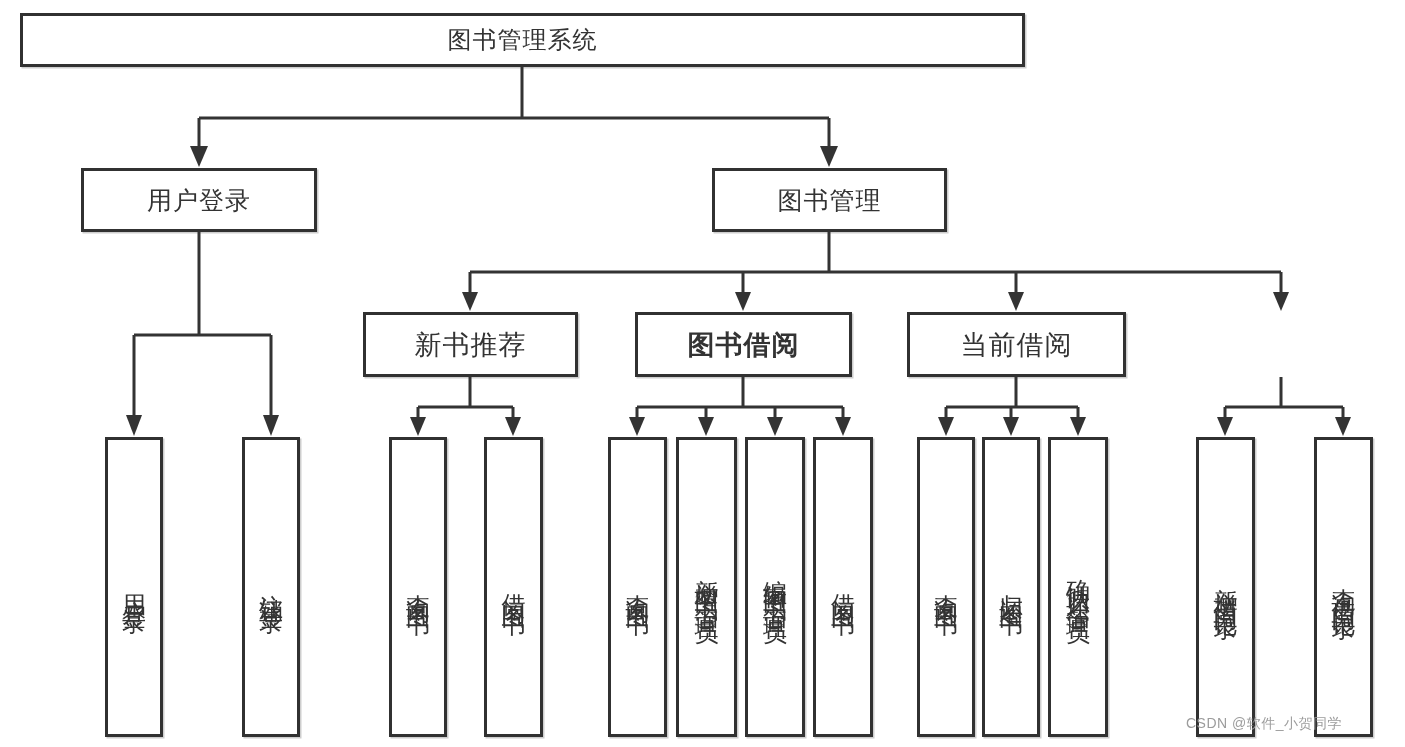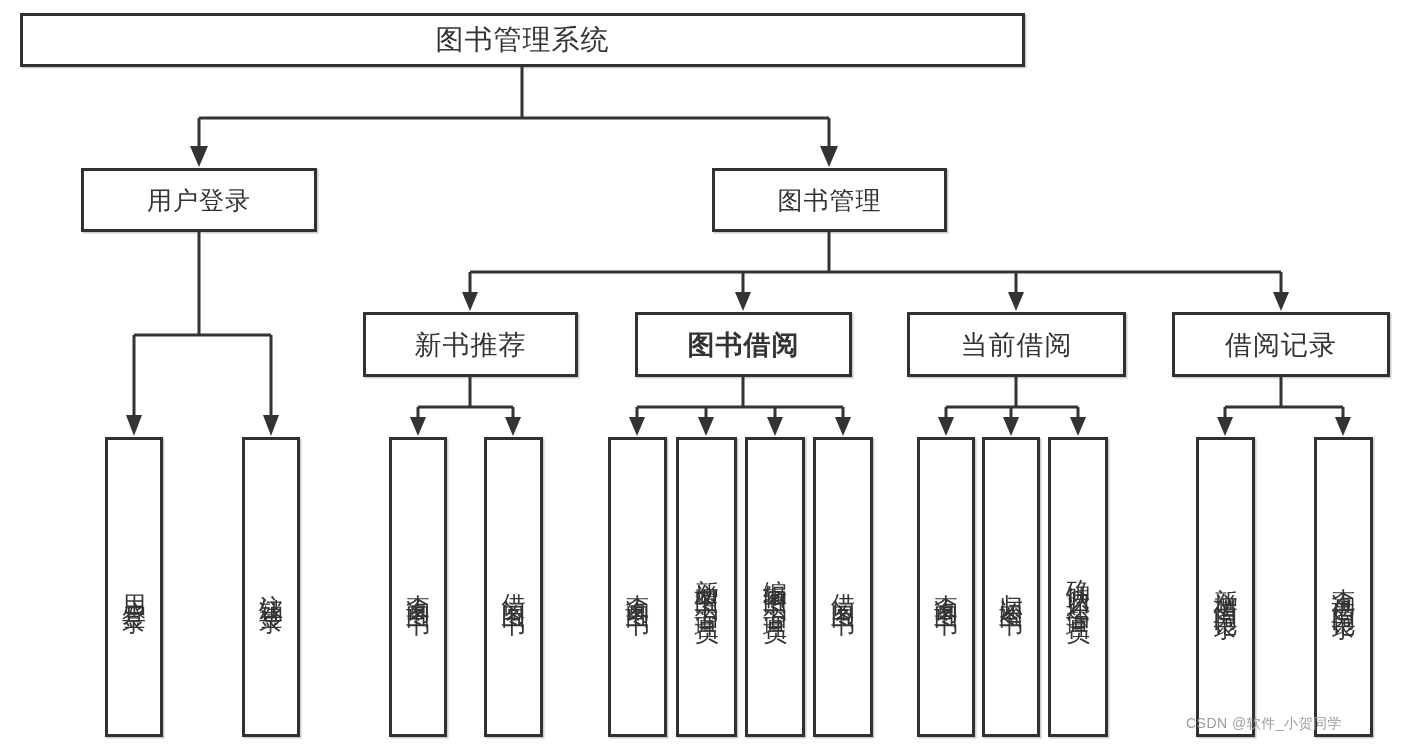--- a/index.html
+++ b/index.html
@@ -21,21 +21,21 @@
     background: #ffffff;
     border: 3px solid #313131;
     box-sizing: border-box;
     display: flex;
     align-items: center;
     justify-content: center;
     color: #333333;
     box-shadow: 1.5px 1.5px 0 rgba(60,60,60,0.25);
   }
   .hbox { letter-spacing: 1px; white-space: nowrap; }
-  .hbox.root  { font-size: 28px; }
+  .hbox.root  { font-size: 24px; }
   .hbox.lvl2  { font-size: 25px; }
   .hbox.lvl3  { font-size: 27px; }
   .vbox .vlabel {
     writing-mode: vertical-rl;
     text-orientation: mixed;
     font-size: 24px;
     letter-spacing: 6px;
     line-height: 1;
     color: #333333;
   }
@@ -107,23 +107,20 @@
 
   <div class="node hbox lvl2" style="left:712px; top:168px; width:235px; height:64px;">
     <span>图书管理</span>
   </div>
   <div class="node hbox lvl3" style="left:635px; top:312px; width:217px; height:65px;font-weight:bold;">
     <span>图书借阅</span>
   </div>
   <div class="node hbox lvl3" style="left:907px; top:312px; width:219px; height:65px;">
     <span>当前借阅</span>
   </div>
-  <div class="node hbox lvl3" style="left:1172px; top:312px; width:218px; height:65px;">
-    <span>借阅记录</span>
-  </div>
 
   <div class="node vbox" style="left:105px; top:437px; width:58px; height:300px;">
     <span class="vlabel">用户登录</span>
   </div>
   <div class="node vbox" style="left:242px; top:437px; width:58px; height:300px;">
     <span class="vlabel">注销登录</span>
   </div>
 
   <div class="node vbox" style="left:389px; top:437px; width:58px; height:300px;">
     <span class="vlabel">查询图书</span>

